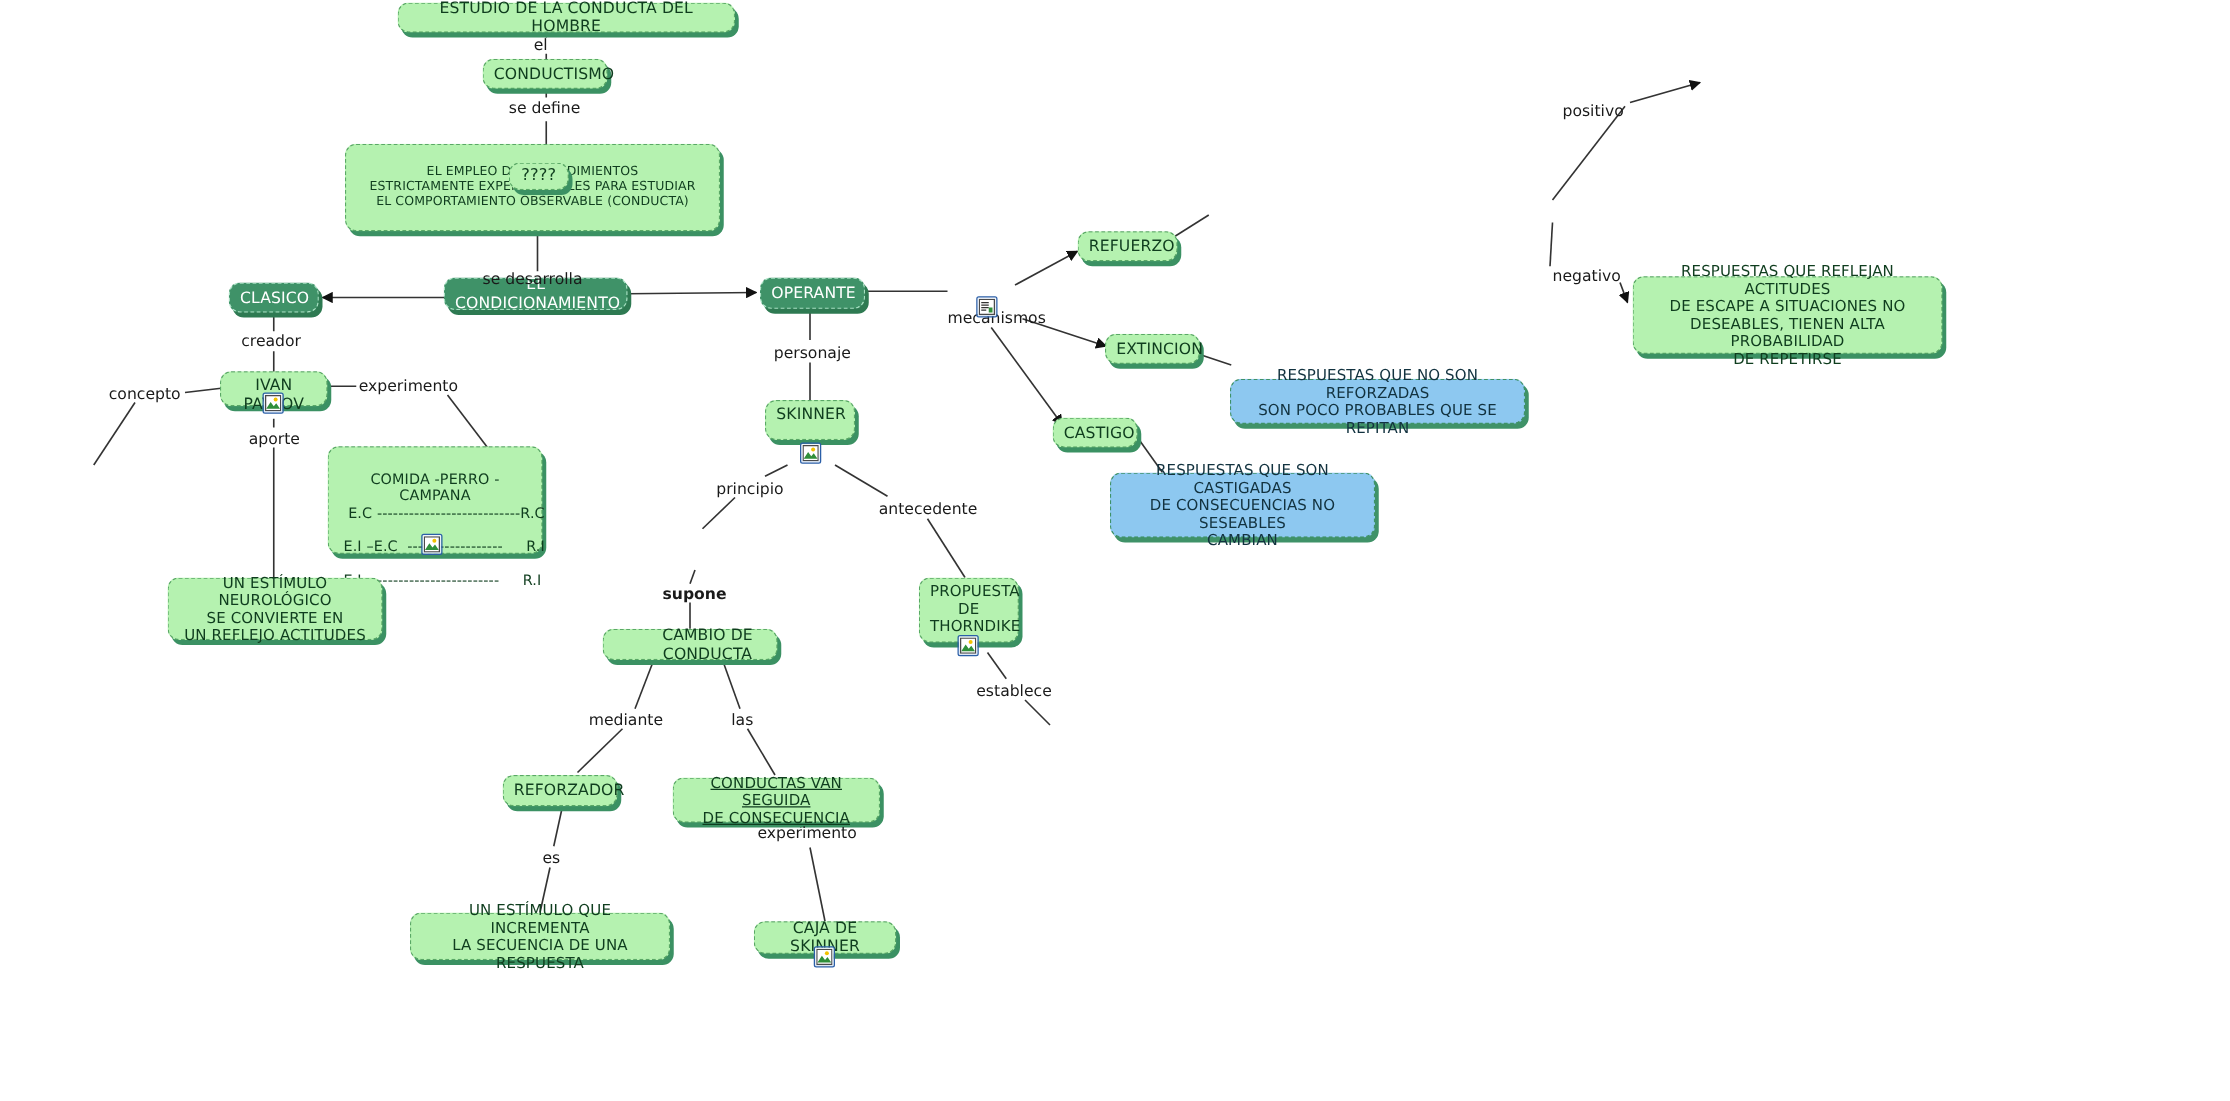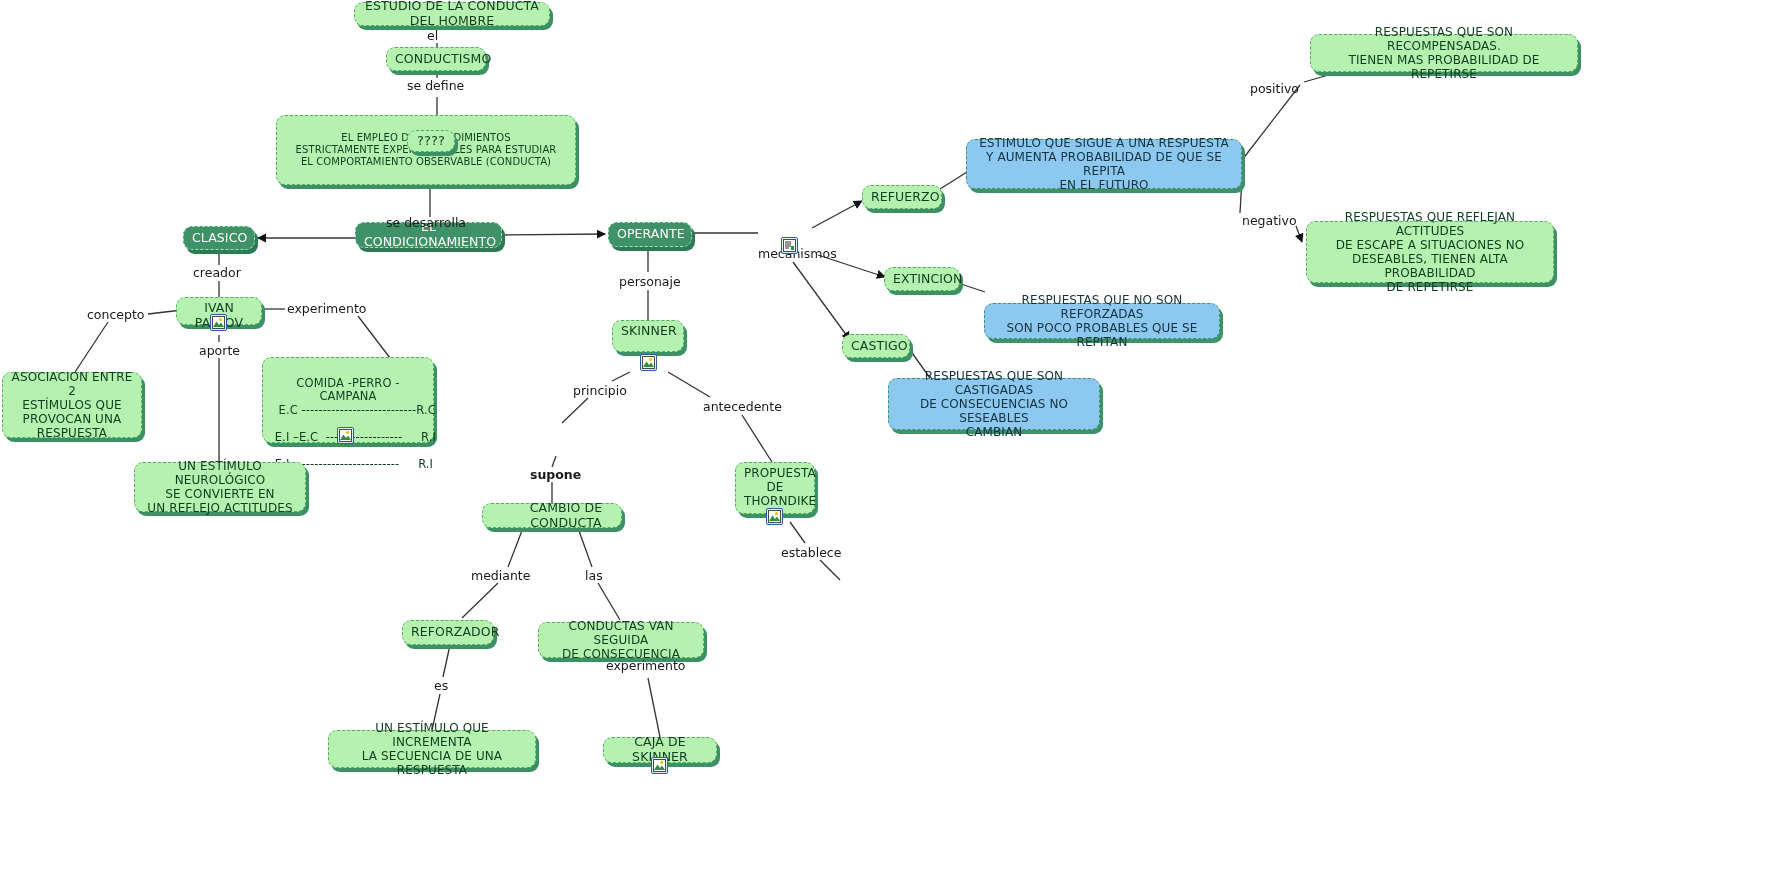--- a/index.html
+++ b/index.html
@@ -168,21 +168,21 @@
       <line x1="440" y1="694" x2="432" y2="730"></line>
 
       <line x1="633" y1="648" x2="641" y2="662"></line>
       <line x1="648" y1="678" x2="660" y2="737"></line>
 
       <line x1="790" y1="522" x2="805" y2="543"></line>
       <line x1="820" y1="560" x2="840" y2="580"></line>
     </g>
   </svg>
 
-  <div class="node n-green" style="left:318px; top:2px; width:196px; height:24px; font-size:12.5px;margin-left:36px;">
+  <div class="node n-green" style="left:318px; top:2px; width:270px; height:24px; font-size:12.5px;">
     <span class="n-text">ESTUDIO DE LA CONDUCTA DEL HOMBRE</span>
   </div>
 
   <div class="node n-green" style="left:386px; top:47px; width:100px; height:24px; font-size:12.5px;">
     <span class="n-text">CONDUCTISMO</span>
   </div>
 
   <div class="node n-green" style="left:276px; top:115px; width:300px; height:70px; font-size:10px;">
     <span class="n-text">EL EMPLEO DE PROCEDIMIENTOS
 ESTRICTAMENTE EXPERIMENTALES PARA ESTUDIAR
@@ -209,26 +209,20 @@
     <span class="n-text">IVAN PAVLOV</span>
   </div>
   <div class="res-icon" style="left:210px; top:314px;">
     <svg width="13" height="13" viewBox="0 0 13 13">
       <rect x="0.5" y="0.5" width="12" height="12" fill="#ffffff" stroke="#4a4a4a"></rect>
       <circle cx="8.5" cy="3.5" r="1.6" fill="#f2c200"></circle>
       <path d="M1 11 L4.5 5.5 L7 9 L9 6.5 L12 11 Z" fill="#2f8f3a"></path>
     </svg>
   </div>
 
-  <div class="node n-green" style="left:2px; top:372px; width:140px; height:66px; font-size:12px;">
-    <span class="n-text">ASOCIACION ENTRE 2
-ESTÍMULOS QUE
-PROVOCAN UNA
-RESPUESTA</span>
-  </div>
 
   <div class="node n-green" style="left:262px; top:357px; width:172px; height:86px; font-size:11.5px; align-items:flex-start; padding-top:5px;">
     <span class="n-text">
       <span>COMIDA -PERRO -CAMPANA</span>
       <span class="mono-lines">  E.C ---------------------------R.C</span>
       <span class="mono-lines"> E.I –E.C  ------------------     R.I</span>
       <span class="mono-lines"> E.I -------------------------     R.I</span>
     </span>
   </div>
   <div class="res-icon" style="left:337px; top:427px;">
@@ -258,21 +252,21 @@
 
 
   <div class="node n-green" style="left:482px; top:503px; width:140px; height:25px; font-size:12.5px;padding-left:36px;">
     <span class="n-text">CAMBIO DE CONDUCTA</span>
   </div>
 
   <div class="node n-green" style="left:402px; top:620px; width:92px; height:25px; font-size:12.5px;">
     <span class="n-text">REFORZADOR</span>
   </div>
 
-  <div class="node n-green" style="left:538px; top:622px; width:166px; height:36px; font-size:12px;">
+  <div class="node n-green" style="left:538px; top:622px; width:166px; height:36px; font-size:12px;text-decoration:underline;">
     <span class="n-text">CONDUCTAS VAN SEGUIDA
 DE CONSECUENCIA</span>
   </div>
 
   <div class="node n-green" style="left:328px; top:730px; width:208px; height:38px; font-size:12px;">
     <span class="n-text">UN ESTÍMULO QUE INCREMENTA
 LA SECUENCIA DE UNA RESPUESTA</span>
   </div>
 
   <div class="node n-green" style="left:603px; top:737px; width:114px; height:26px; font-size:12.5px;">
@@ -305,41 +299,32 @@
   </div>
 
   <div class="node n-green" style="left:884px; top:267px; width:76px; height:24px; font-size:12.5px;">
     <span class="n-text">EXTINCION</span>
   </div>
 
   <div class="node n-green" style="left:842px; top:334px; width:68px; height:24px; font-size:12.5px;">
     <span class="n-text">CASTIGO</span>
   </div>
 
-  <div class="node n-blue" style="left:966px; top:139px; width:276px; height:50px; font-size:12px;">
-    <span class="n-text">ESTIMULO QUE SIGUE A UNA RESPUESTA
-Y AUMENTA PROBABILIDAD DE QUE SE REPITA
-EN EL FUTURO</span>
-  </div>
 
   <div class="node n-blue" style="left:984px; top:303px; width:236px; height:36px; font-size:12px;">
     <span class="n-text">RESPUESTAS QUE NO SON REFORZADAS
 SON POCO PROBABLES QUE SE REPITAN</span>
   </div>
 
   <div class="node n-blue" style="left:888px; top:378px; width:212px; height:52px; font-size:12px;">
     <span class="n-text">RESPUESTAS QUE SON CASTIGADAS
 DE CONSECUENCIAS NO SESEABLES
 CAMBIAN</span>
   </div>
 
-  <div class="node n-green" style="left:1310px; top:34px; width:268px; height:38px; font-size:12px;">
-    <span class="n-text">RESPUESTAS QUE SON RECOMPENSADAS.
-TIENEN MAS PROBABILIDAD DE REPETIRSE</span>
-  </div>
 
   <div class="node n-green" style="left:1306px; top:221px; width:248px; height:62px; font-size:12px;">
     <span class="n-text">RESPUESTAS QUE REFLEJAN ACTITUDES
 DE ESCAPE A SITUACIONES NO
 DESEABLES, TIENEN ALTA PROBABILIDAD
 DE REPETIRSE</span>
   </div>
 
   <div class="link-label" style="left:426px; top:28px; font-size:12.5px;">el</div>
 

